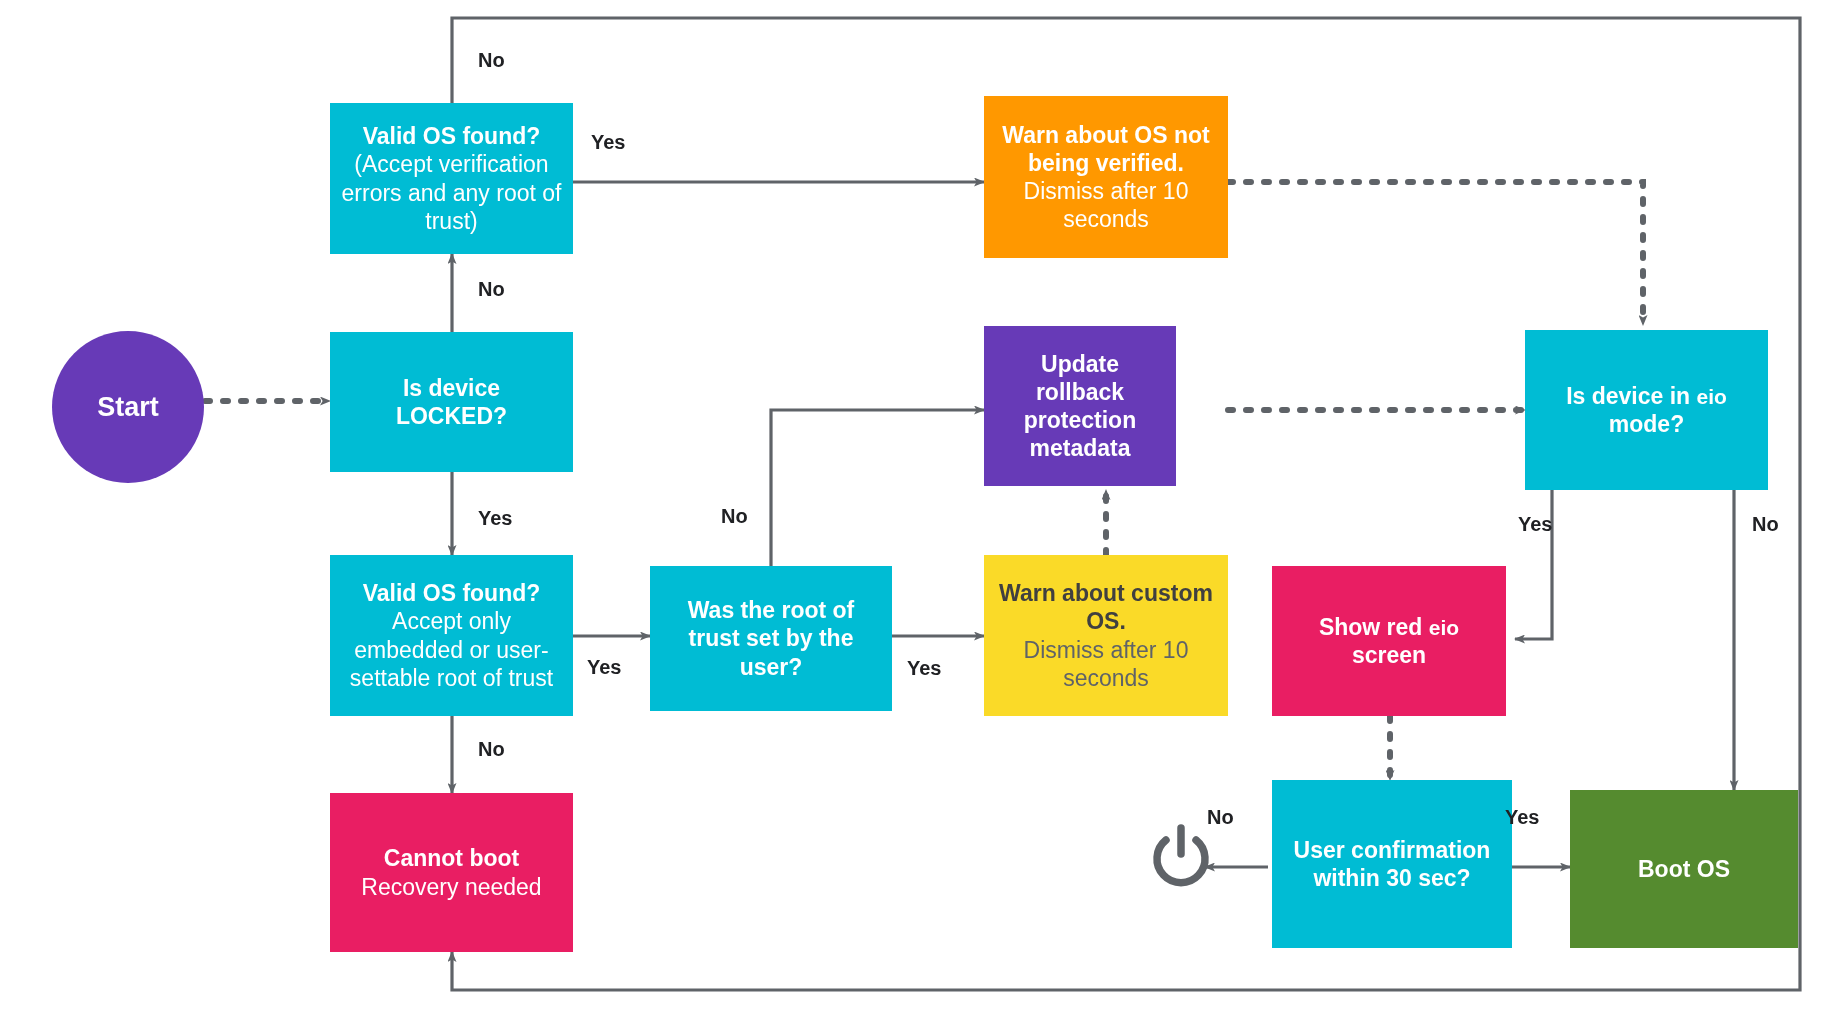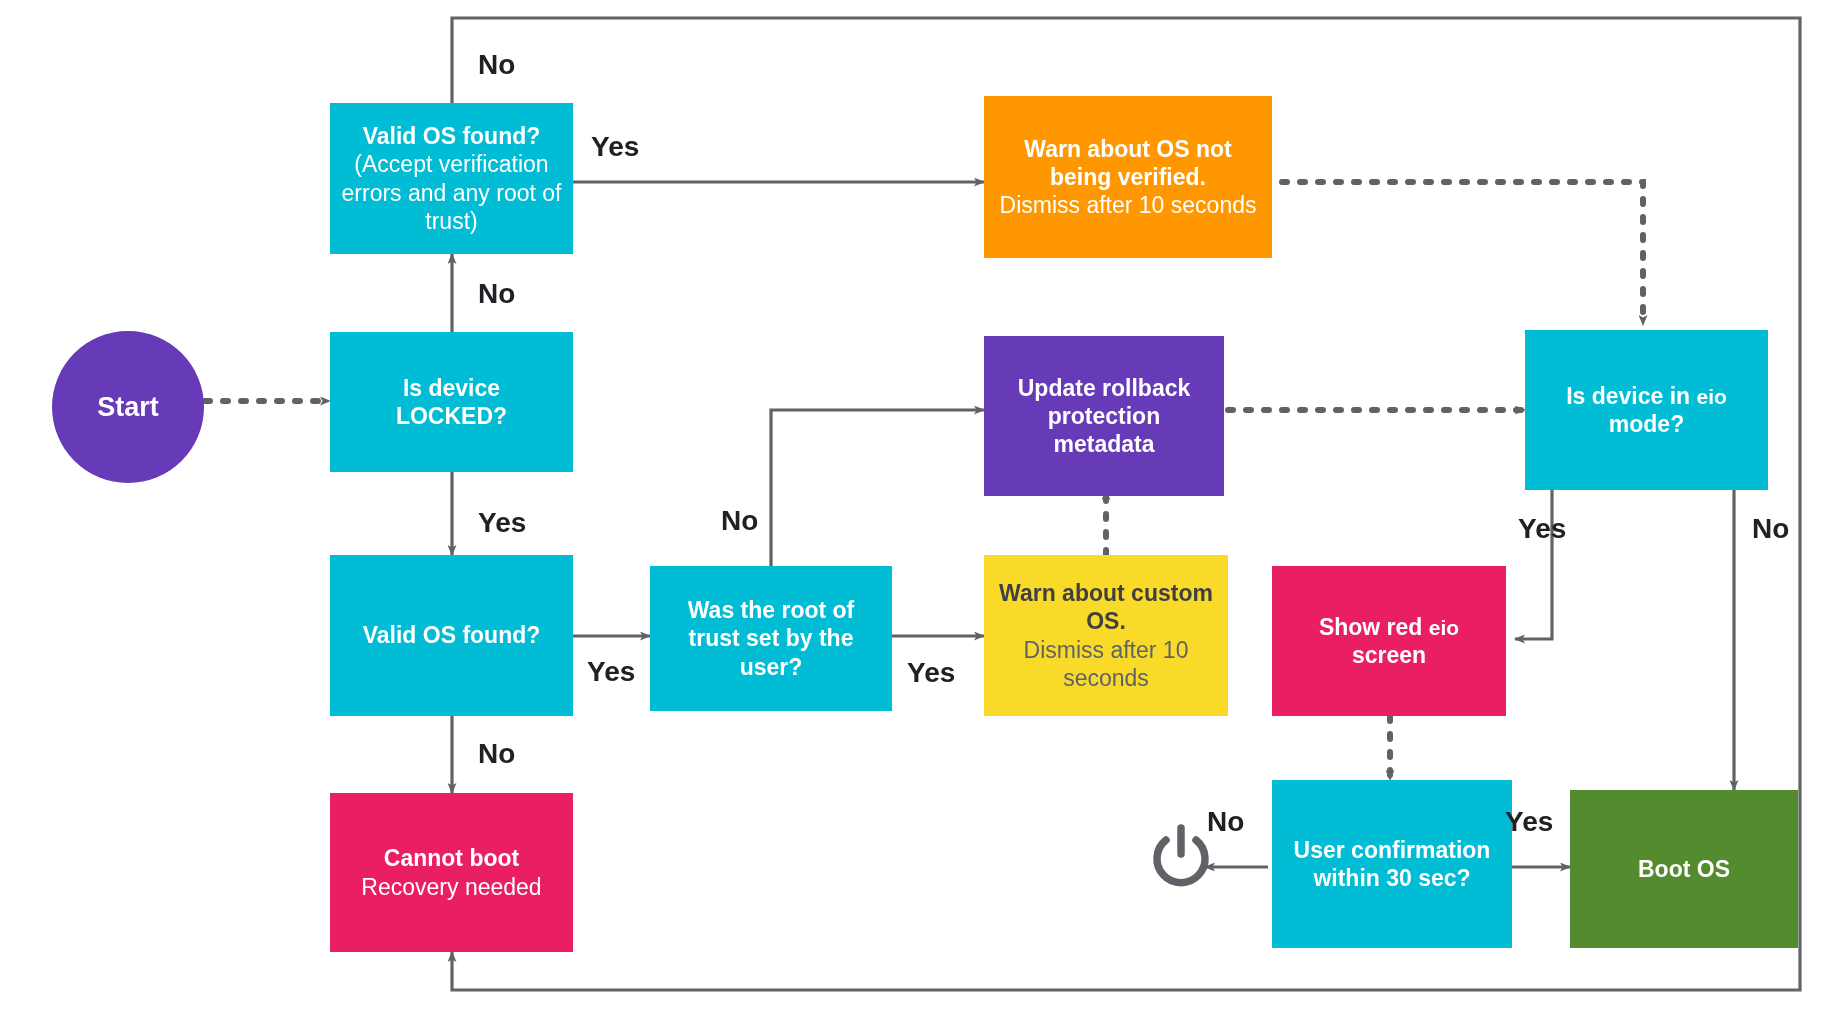--- a/index.html
+++ b/index.html
@@ -13,21 +13,21 @@
   .node .t1{font-weight:bold;font-size:23px;}
   .node .t2{font-weight:normal;font-size:23px;}
   .node.light .t1,.node.light .t2{color:#ffffff;}
   .node.dark .t1{color:#404040;}
   .node.dark .t2{color:#5f6368;}
   .mono{font-family:Liberation Sans, sans-serif;font-size:21px;}
 
   .circle{border-radius:50%;}
   .circle .t1{font-size:27px;}
 
-  .edgelabel{position:absolute;font-weight:bold;font-size:28px;color:#202124;
+  .edgelabel{position:absolute;font-weight:bold;font-size:20px;color:#202124;
              white-space:nowrap;}
 
   .pwr{position:absolute;}
 </style>
 </head>
 <body>
 
 <div id="canvas">
 
   <svg class="wires" viewBox="0 0 1838 1028" xmlns="http://www.w3.org/2000/svg">
@@ -85,42 +85,43 @@
     <span class="t1">Valid OS found?</span>
     <span class="t2">(Accept verification errors and any root of trust)</span>
   </div>
 
   <div class="node light" style="left:330px;top:332px;width:243px;height:140px;background:#00bcd4;padding:4px 16px;">
     <span class="t1">Is device LOCKED?</span>
   </div>
 
   <div class="node light" style="left:330px;top:555px;width:243px;height:161px;background:#00bcd4;padding:4px 10px;">
     <span class="t1">Valid OS found?</span>
+    <span class="t2">Accept only embedded or user-settable root of trust</span>
   </div>
 
   <div class="node light" style="left:330px;top:793px;width:243px;height:159px;background:#e91e63;padding:4px 10px;">
     <span class="t1">Cannot boot</span>
     <span class="t2">Recovery needed</span>
   </div>
 
   <div class="node light" style="left:650px;top:566px;width:242px;height:145px;background:#00bcd4;padding:4px 16px;align-items:center;">
     <span class="t1">Was the root of trust set by the user?</span>
   </div>
 
-  <div class="node light" style="left:984px;top:96px;width:288px;height:162px;background:#ff9800;padding:4px 14px;">
+  <div class="node light" style="left:984px;top:96px;width:244px;height:162px;background:#ff9800;padding:4px 14px;">
     <span class="t1">Warn about OS not being verified.</span>
     <span class="t2">Dismiss after 10 seconds</span>
   </div>
 
   <div class="node dark" style="left:984px;top:555px;width:244px;height:161px;background:#fada28;padding:4px 14px;">
     <span class="t1">Warn about custom OS.</span>
     <span class="t2">Dismiss after 10 seconds</span>
   </div>
 
-  <div class="node light" style="left:984px;top:336px;width:240px;height:160px;background:#673ab7;padding:4px 14px;">
+  <div class="node light" style="left:984px;top:326px;width:192px;height:160px;background:#673ab7;padding:4px 14px;">
     <span class="t1">Update rollback protection metadata</span>
   </div>
 
   <div class="node light" style="left:1525px;top:330px;width:243px;height:160px;background:#00bcd4;padding:4px 14px;">
     <span class="t1">
       <span>Is device in </span><span class="mono">eio</span><span> mode?</span>
     </span>
   </div>
 
   <div class="node light" style="left:1272px;top:566px;width:234px;height:150px;background:#e91e63;padding:8px 14px;">

